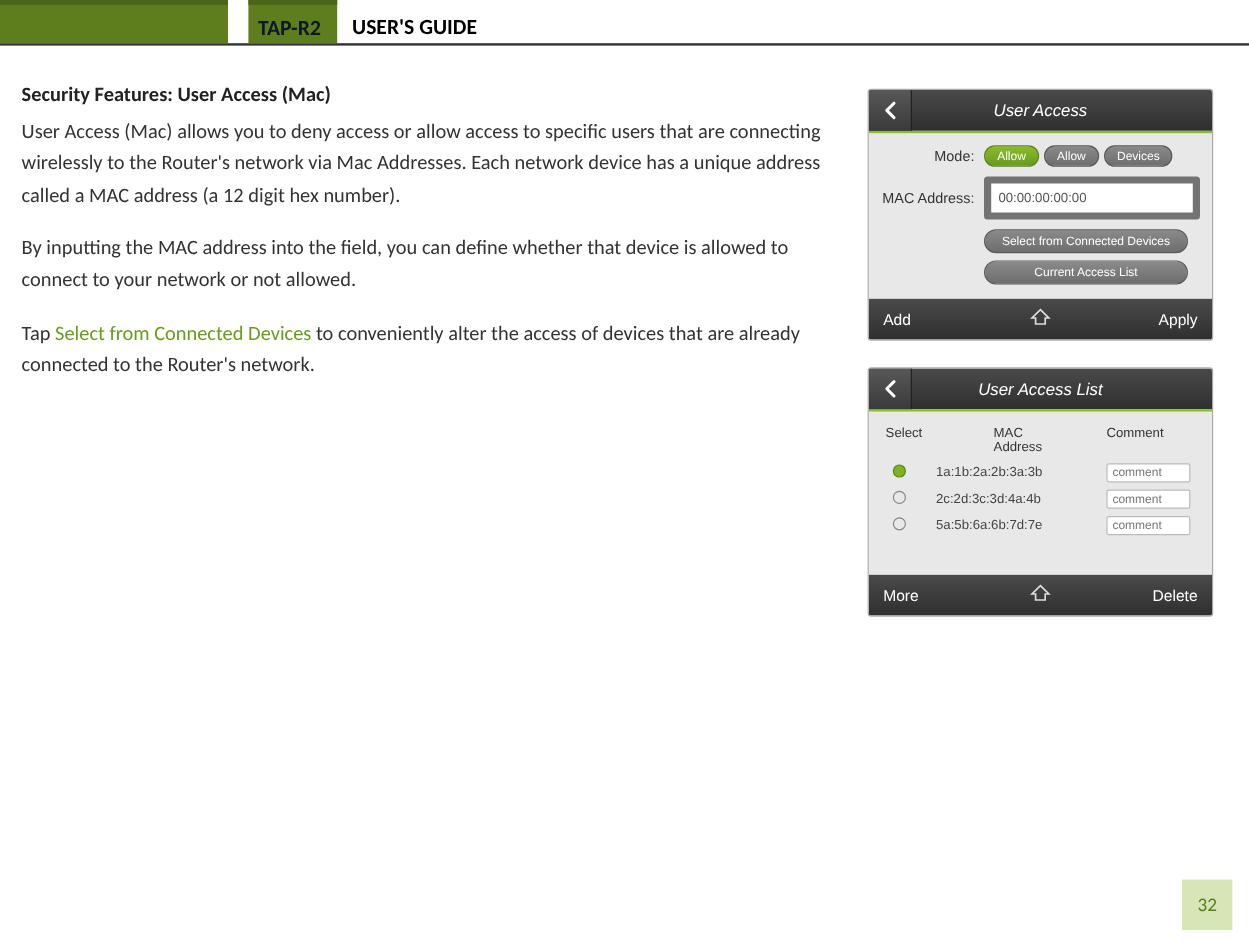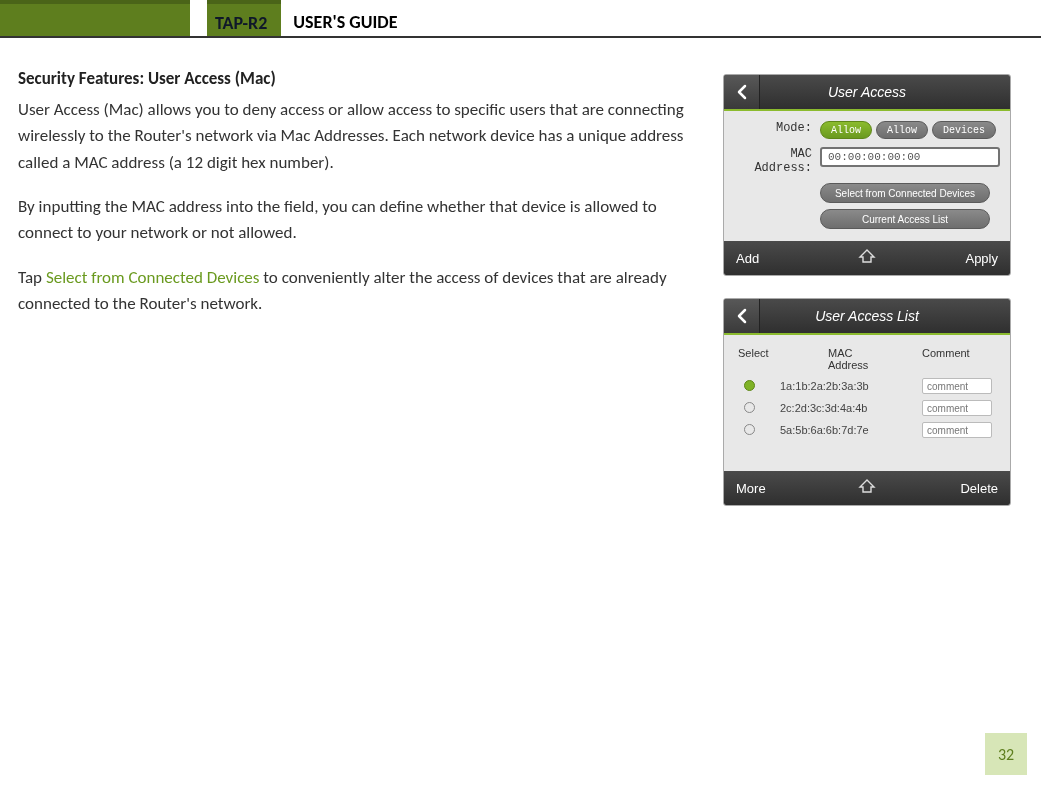--- a/index.html
+++ b/index.html
@@ -108,23 +108,22 @@
     font-weight: 400;
     padding-right: 36px;
     font-style: italic;
   }
   .phone-body {
     background: #e8e8e8;
     padding: 10px 10px 12px 10px;
   }
   .form-row {
     display: flex;
-    align-items: flex-start;
+    align-items: center;
     margin-bottom: 8px;
-    font-family: Liberation Mono, monospace;
   }
   .form-label {
     width: 86px;
     text-align: right;
     font-size: 12px;
     color: #333;
     padding-right: 8px;
   }
   .pill {
     display:inline-flex;
@@ -136,23 +135,23 @@
     color:#fff;
     padding: 0 10px;
     margin-right: 4px;
     background: linear-gradient(#8a8a8a,#6e6e6e);
     border:1px solid #5a5a5a;
   }
   .pill.allow { background: linear-gradient(#8bbb2e,#6a9a1f); border-color:#5e8717;}
   .mac-input {
     flex:1;
     background:#fff;
-    border:2px solid #737373;
+    border:6px solid #737373;
     border-radius:3px;
-    height:20px;
+    height:36px;
     font-size:11px;
     color:#555;
     padding: 0 6px;
     display:flex;
     align-items:center;
   }
   .wide-pill {
     display:block;
     margin: 6px 0 0 86px;
     text-align:center;

